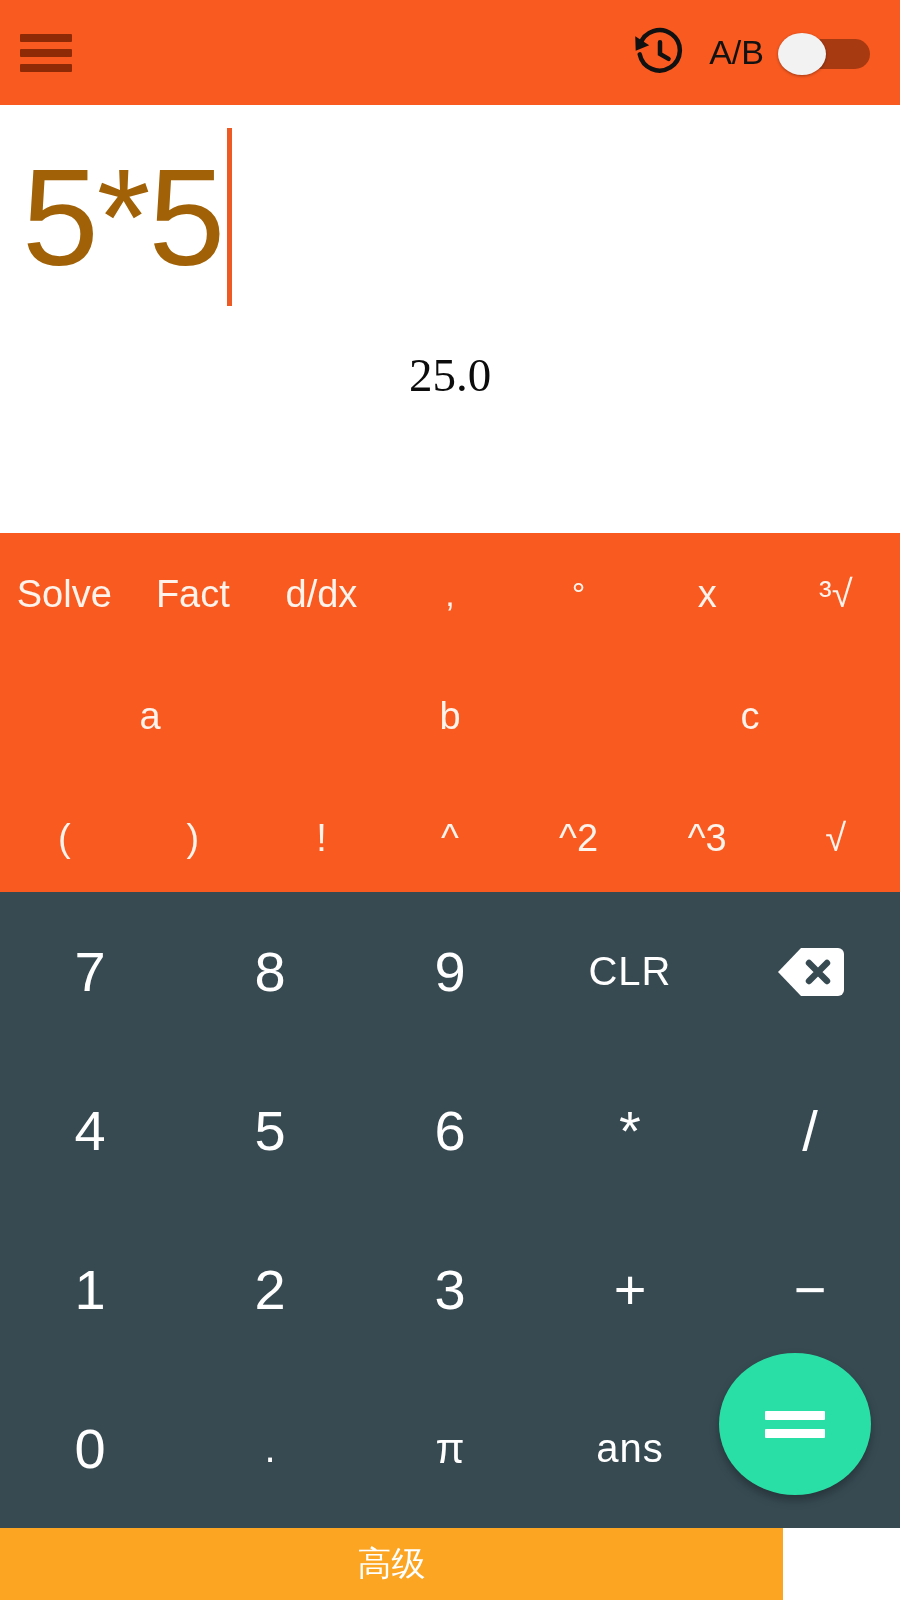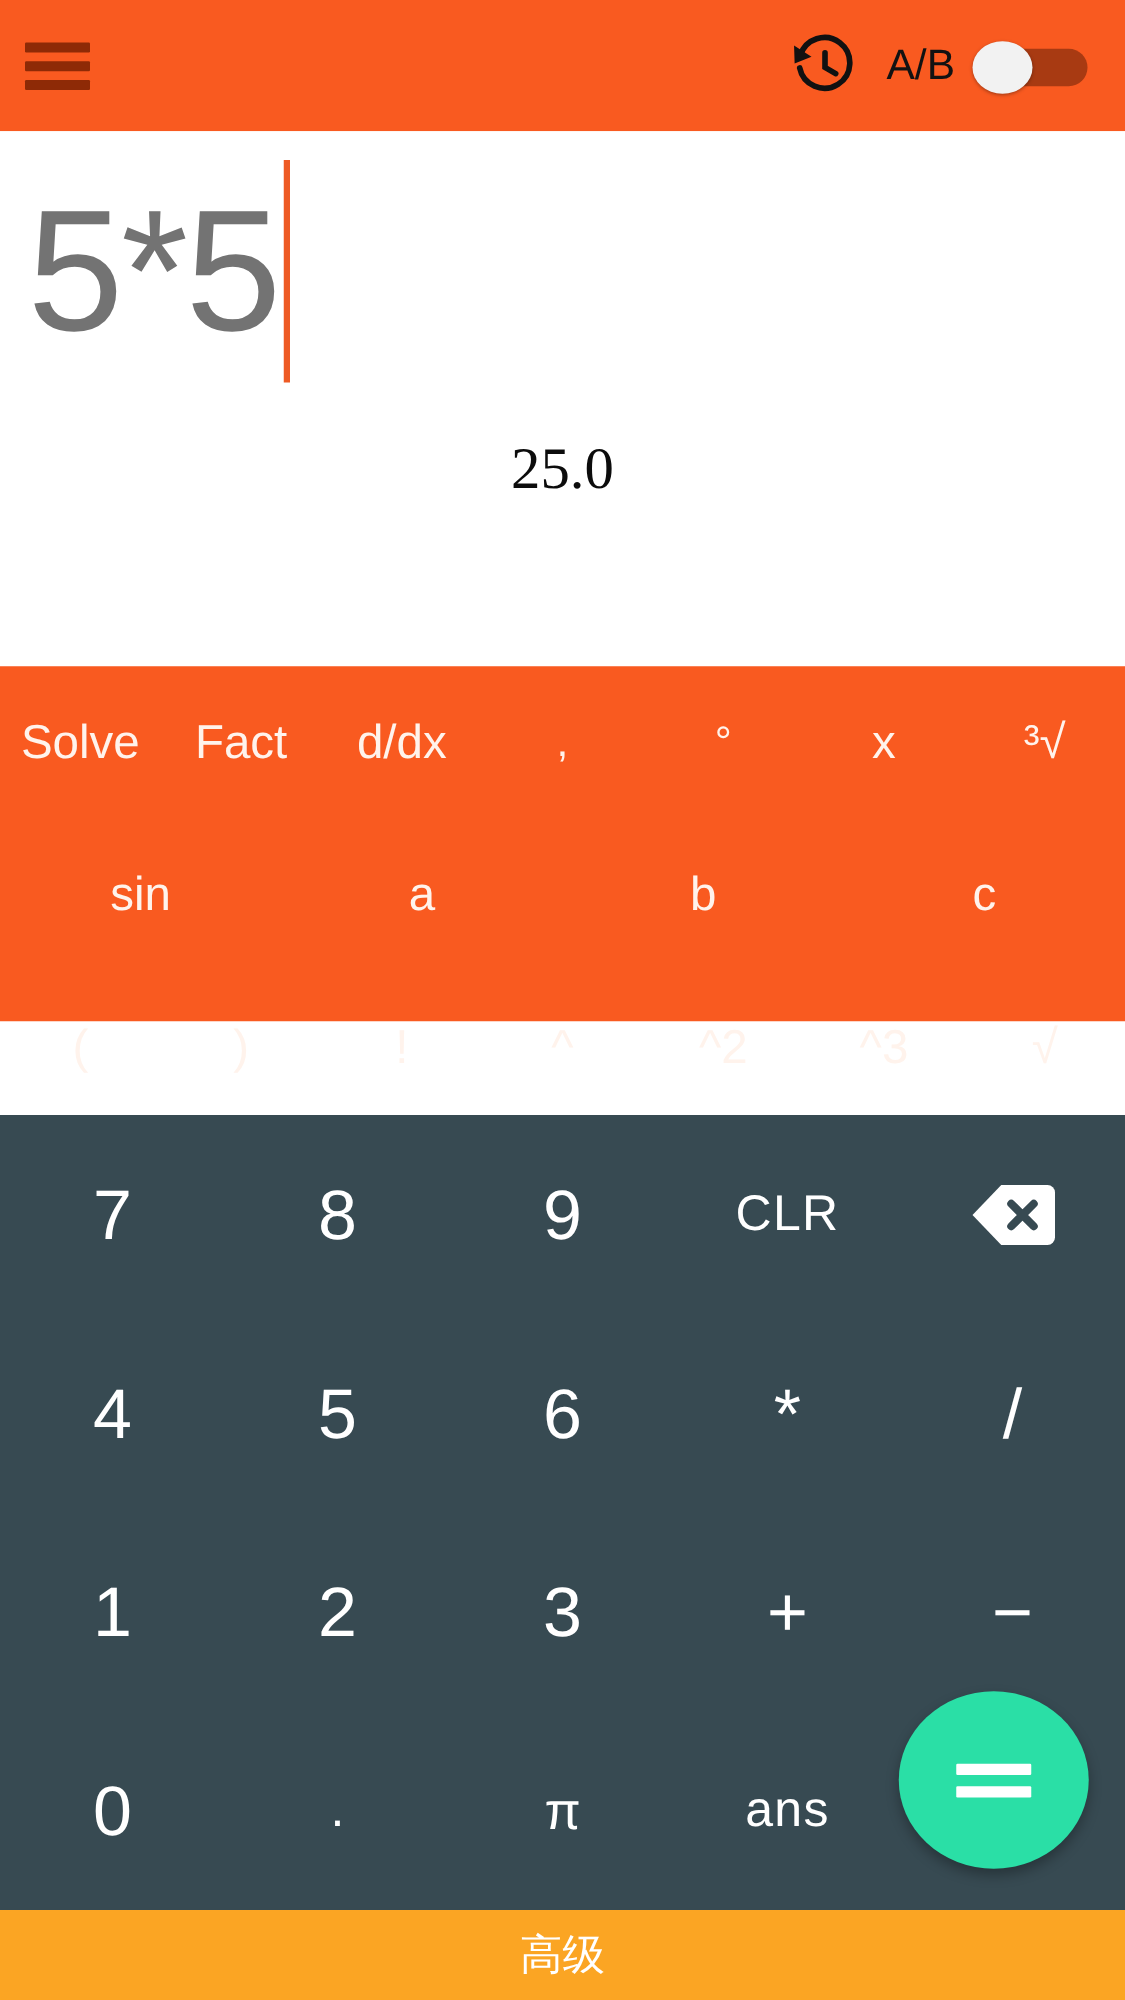--- a/index.html
+++ b/index.html
@@ -100,21 +100,21 @@
     position: absolute;
     left: 22px;
     top: 22px;
     display: flex;
     align-items: stretch;
     height: 180px;
   }
   .expression {
     font-size: 138px;
     line-height: 180px;
-    color: #737373;
+    color: #a16207;
     font-family: "Liberation Sans", sans-serif;
     font-weight: 300;
     letter-spacing: -2px;
     white-space: pre;
   }
   .caret {
     width: 5px;
     background: #EE5A24;
     margin-left: 4px;
     height: 178px;
@@ -129,21 +129,21 @@
     font-family: "Liberation Serif", serif;
     font-size: 47px;
     color: #0C0C0C;
   }
 
   
   .funcpad {
     position: absolute;
     left: 0; top: 533px;
     width: 900px;
-    height: 284px;
+    height: 359px;
     background: #F95A20;
     text-decoration: underline;
   }
   .func-row {
     position: absolute;
     left: 0;
     width: 900px;
     height: 122px;
     display: flex;
   }
@@ -227,21 +227,21 @@
     width: 60px;
     height: 9px;
     background: #FFFFFF;
     border-radius: 1px;
   }
 
   
   .bottombar {
     position: absolute;
     left: 0; top: 1528px;
-    width: 900px;
+    width: 783px;
     height: 72px;
     background: #FBA523;
     display: flex;
     align-items: center;
     justify-content: center;
     cursor: pointer;
   }
   .bottombar-label {
     color: #FFFFFF;
     font-size: 34px;
@@ -285,21 +285,20 @@
     <div class="func-key">Solve</div>
     <div class="func-key">Fact</div>
     <div class="func-key">d/dx</div>
     <div class="func-key small">,</div>
     <div class="func-key small">°</div>
     <div class="func-key">x</div>
     <div class="func-key">³√</div>
   </div>
 
   <div class="func-row r1">
-    <div class="func-key">sin</div>
     <div class="func-key">a</div>
     <div class="func-key">b</div>
     <div class="func-key">c</div>
   </div>
 
   <div class="func-row r2">
     <div class="func-key">(</div>
     <div class="func-key">)</div>
     <div class="func-key">!</div>
     <div class="func-key">^</div>

